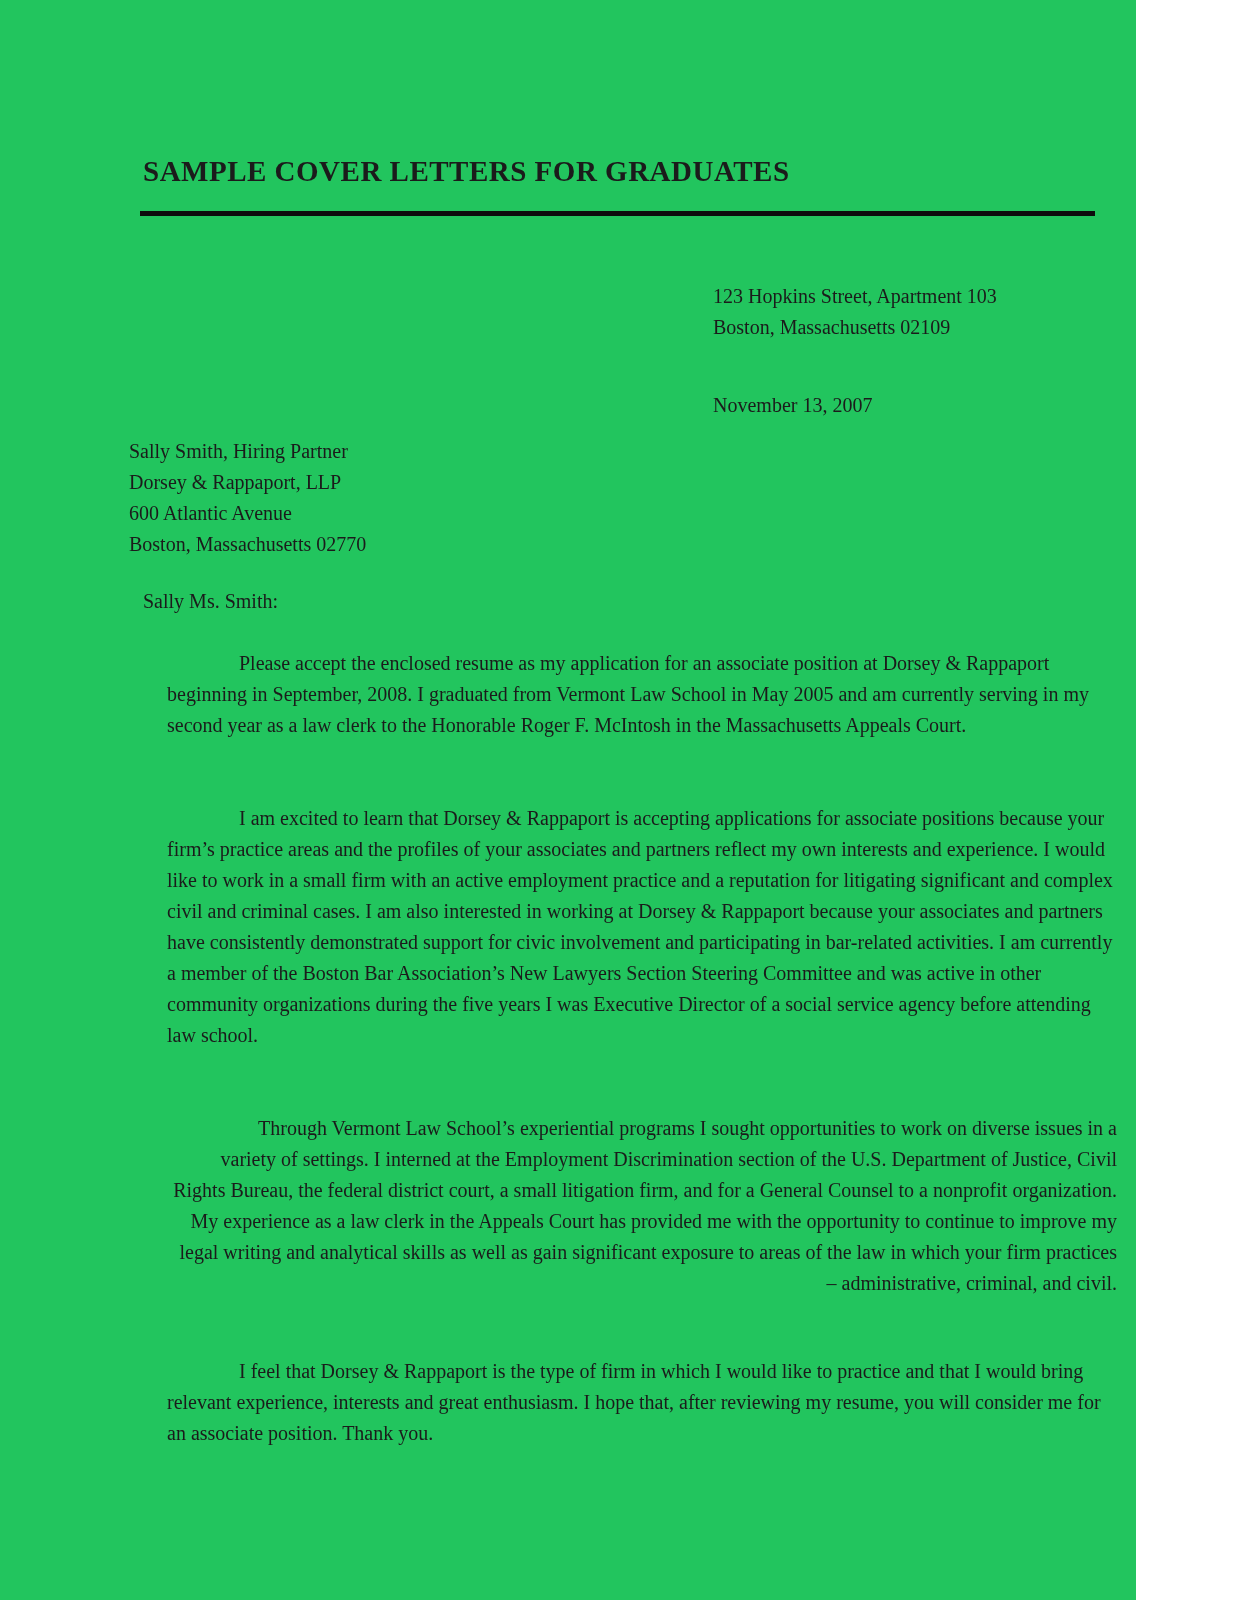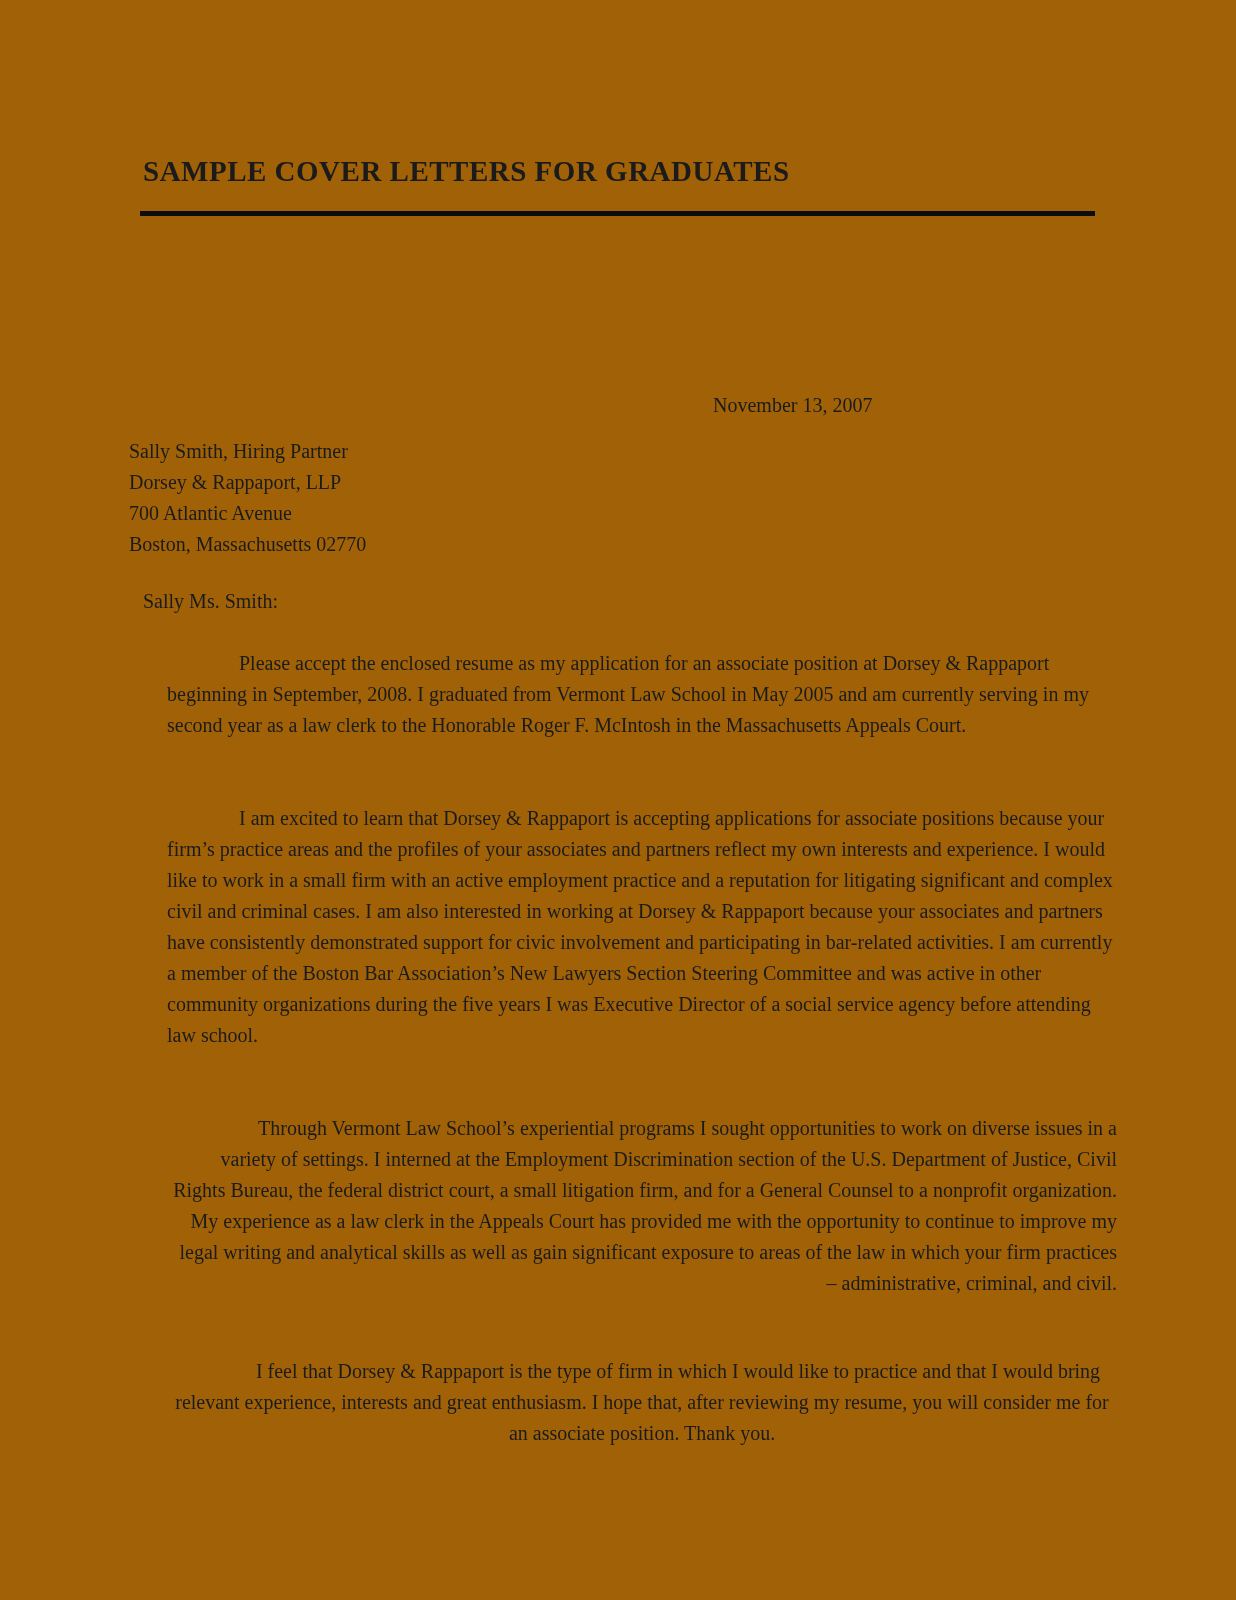--- a/index.html
+++ b/index.html
@@ -2,23 +2,23 @@
 <html><head>
 <meta charset="utf-8">
 <style>
   html, body {
     margin: 0;
     padding: 0;
     background: #ffffff;
   }
   .page {
     position: relative;
-    width: 1236px;
+    width: 1136px;
     height: 1600px;
-    background: #a16207;
+    background: #22c55e;
     font-family: "Liberation Serif", "DejaVu Serif", serif;
     color: #1b1b1b;
     overflow: hidden;
   }
   .doc-title {
     position: absolute;
     top: 136px;
     left: 143px;
     font-size: 29px;
     font-weight: bold;
@@ -56,39 +56,43 @@
   }
   .para {
     left: 143px;
     width: 950px;
     text-indent: 72px;
     margin-left: 24px;
   }
   .para-1 { top: 648px; }
   .para-2 { top: 803px; }
   .para-3 { top: 1113px; text-align: right; }
-  .para-4 { top: 1356px; text-align: center; }
+  .para-4 { top: 1356px; }
   .line { display: block; }
 </style>
 </head>
 <body>
 
 <div class="page">
 
   <h1 class="doc-title">SAMPLE COVER LETTERS FOR GRADUATES</h1>
 
   <div class="rule"></div>
 
+  <div class="block sender">
+    <span class="line">123 Hopkins Street, Apartment 103</span>
+    <span class="line">Boston, Massachusetts 02109</span>
+  </div>
 
   <div class="block date-line">November 13, 2007</div>
 
   <div class="block recipient">
     <span class="line">Sally Smith, Hiring Partner</span>
     <span class="line">Dorsey &amp; Rappaport, LLP</span>
-    <span class="line">700 Atlantic Avenue</span>
+    <span class="line">600 Atlantic Avenue</span>
     <span class="line">Boston, Massachusetts 02770</span>
   </div>
 
   <div class="block salutation">Sally Ms. Smith:</div>
 
   <div class="block para para-1">Please accept the enclosed resume as my application for an associate position at Dorsey &amp; Rappaport beginning in September, 2008. I graduated from Vermont Law School in May 2005 and am currently serving in my second year as a law clerk to the Honorable Roger F. McIntosh in the Massachusetts Appeals Court.</div>
 
   <div class="block para para-2">I am excited to learn that Dorsey &amp; Rappaport is accepting applications for associate positions because your firm’s practice areas and the profiles of your associates and partners reflect my own interests and experience. I would like to work in a small firm with an active employment practice and a reputation for litigating significant and complex civil and criminal cases. I am also interested in working at Dorsey &amp; Rappaport because your associates and partners have consistently demonstrated support for civic involvement and participating in bar-related activities. I am currently a member of the Boston Bar Association’s New Lawyers Section Steering Committee and was active in other community organizations during the five years I was Executive Director of a social service agency before attending law school.</div>
 
   <div class="block para para-3">Through Vermont Law School’s experiential programs I sought opportunities to work on diverse issues in a variety of settings. I interned at the Employment Discrimination section of the U.S. Department of Justice, Civil Rights Bureau, the federal district court, a small litigation firm, and for a General Counsel to a nonprofit organization. My experience as a law clerk in the Appeals Court has provided me with the opportunity to continue to improve my legal writing and analytical skills as well as gain significant exposure to areas of the law in which your firm practices – administrative, criminal, and civil.</div>

